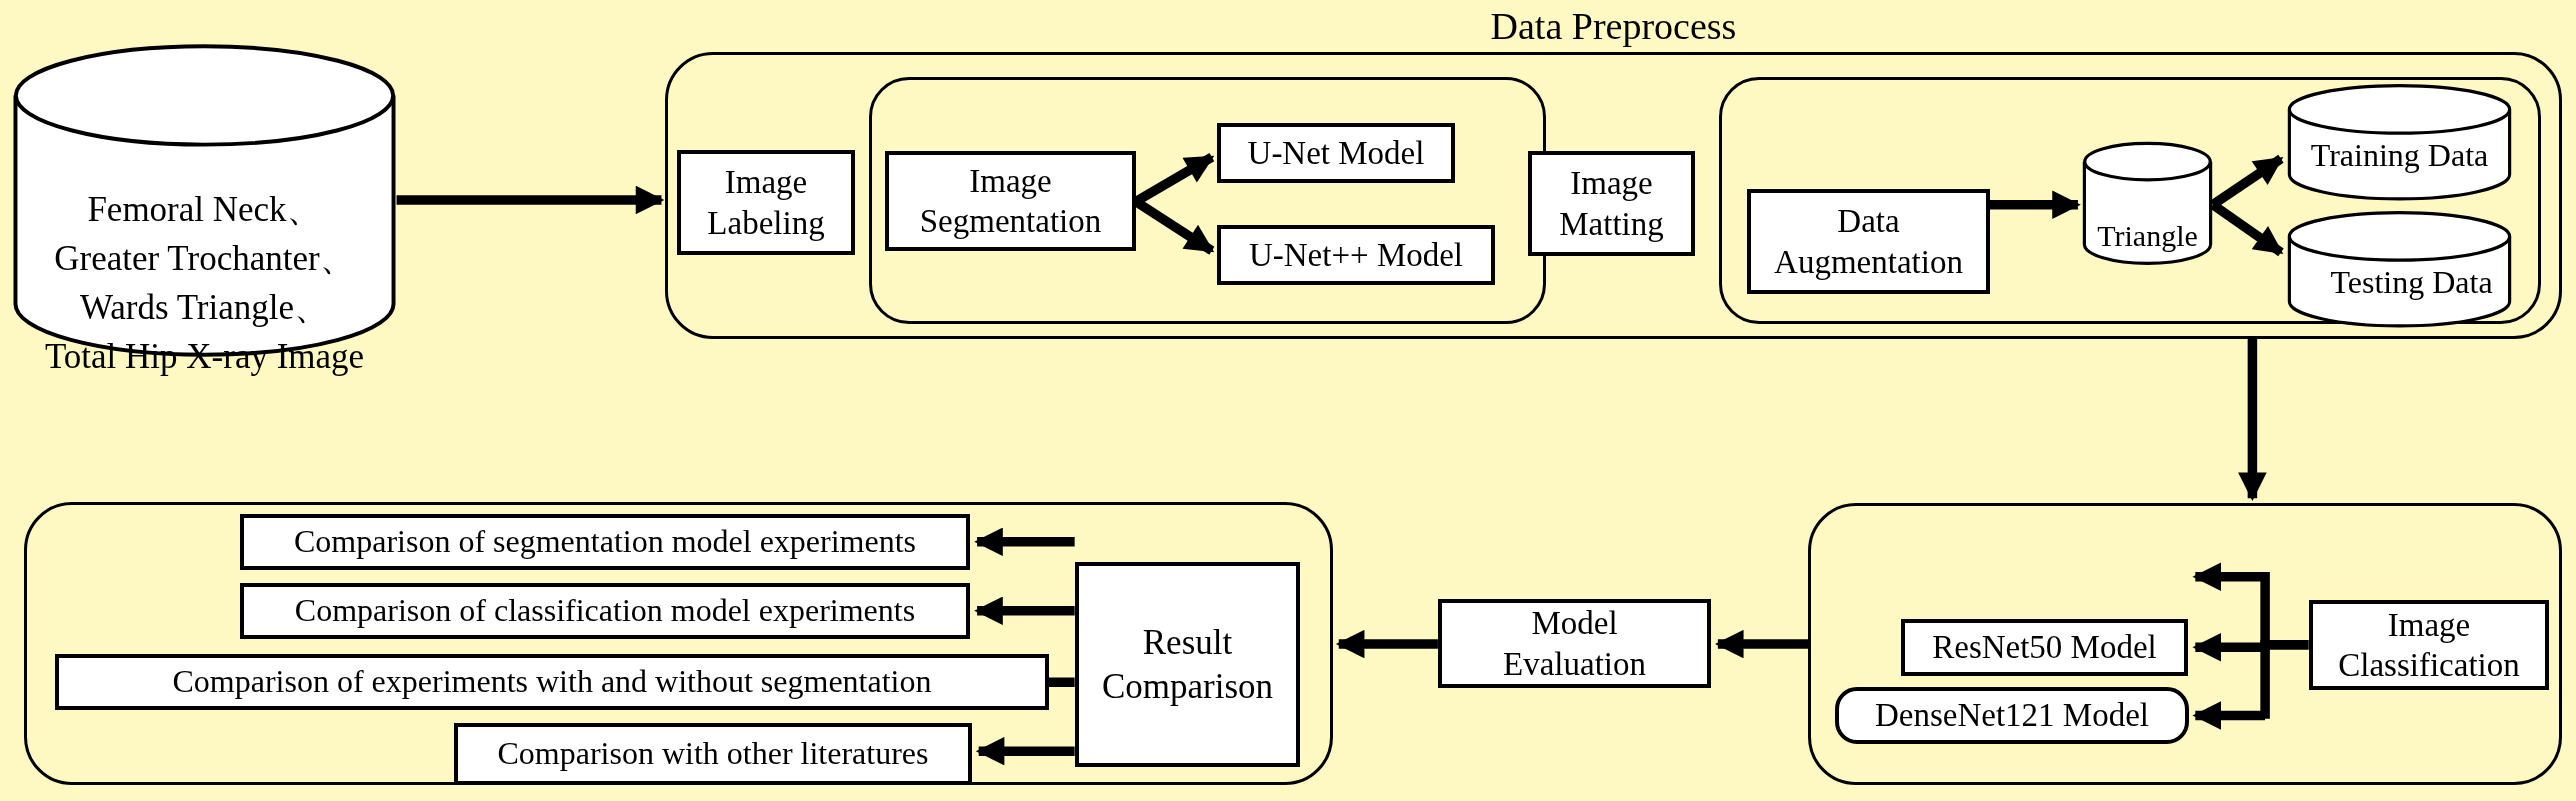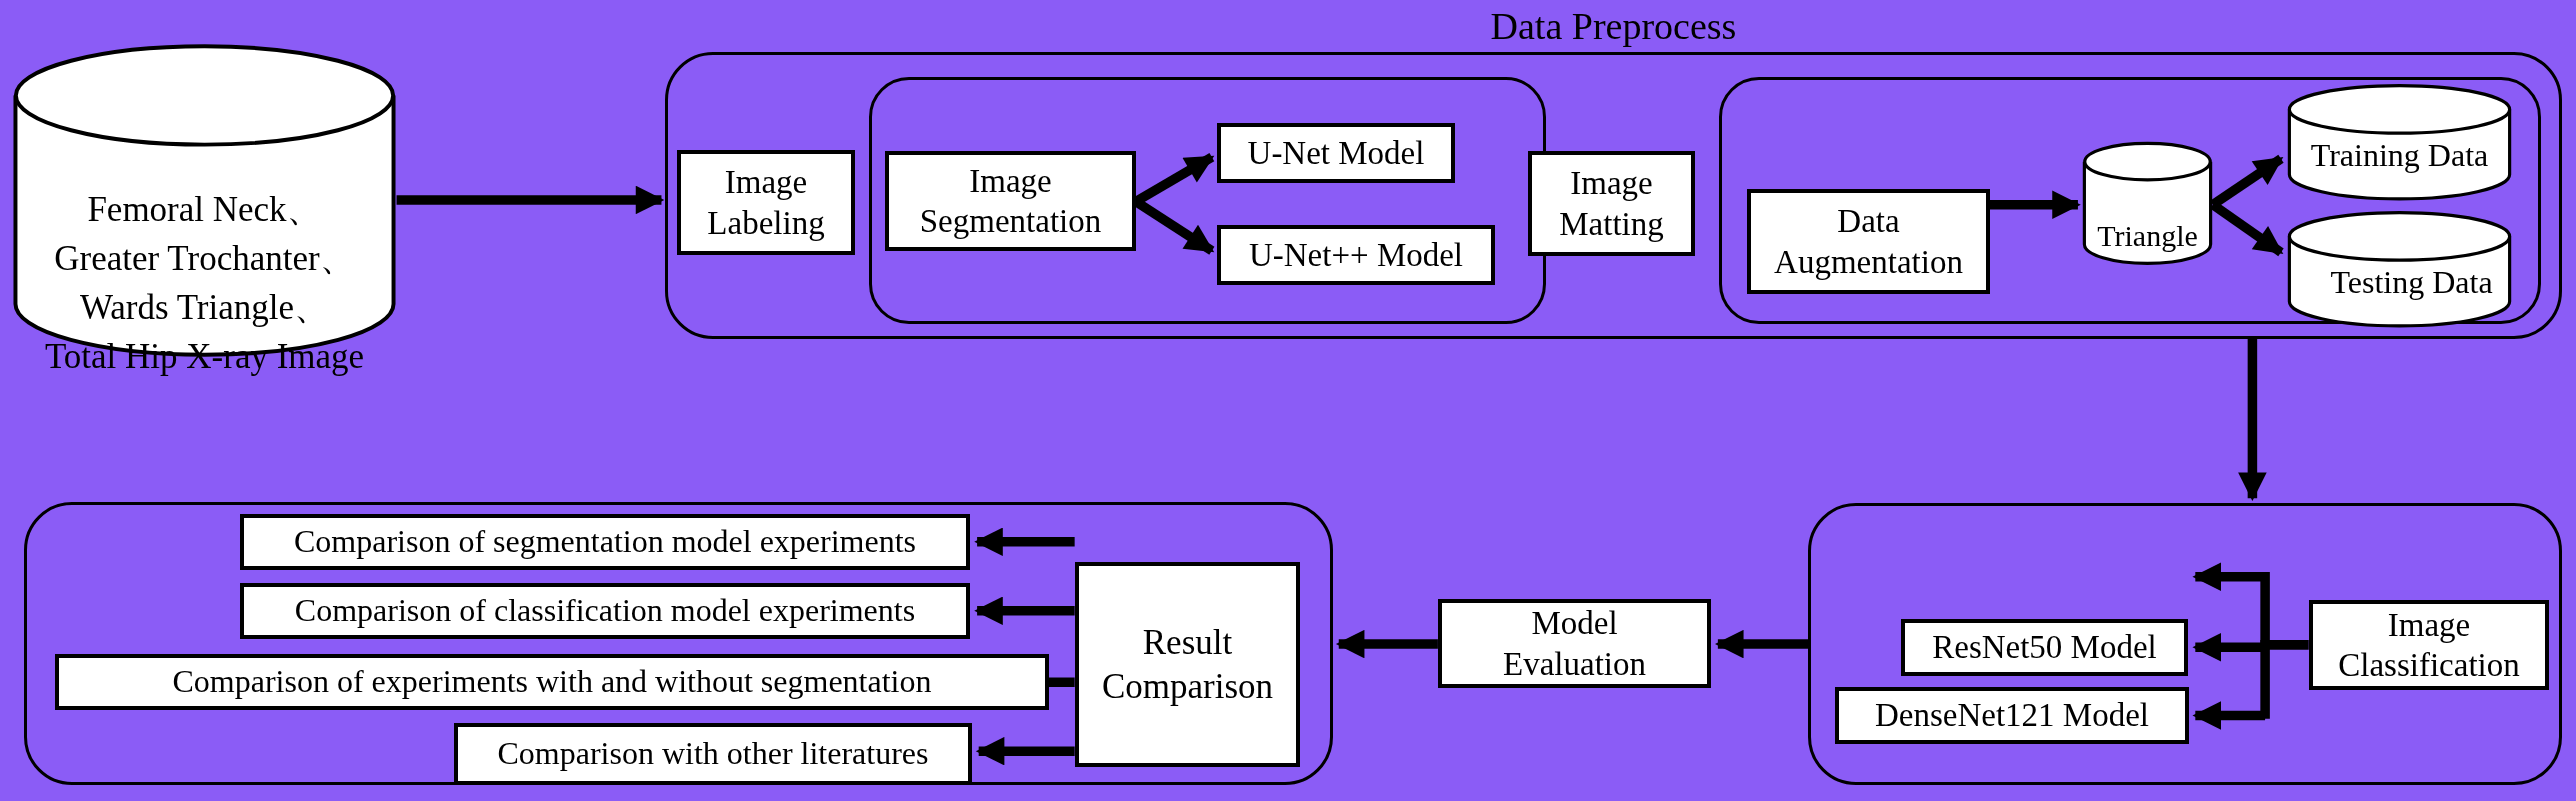--- a/index.html
+++ b/index.html
@@ -2,21 +2,21 @@
 <html style="font-size:12.7px"><head>
 <meta charset="utf-8">
 <style>
   * { box-sizing: border-box; margin: 0; padding: 0; }
   html, body { background: #ffffff; }
   body { font-family: "Liberation Serif", "DejaVu Serif", serif; color: #000; }
   #canvas {
     position: relative;
     width: 2576px;
     height: 802px;
-    background: #8b5cf6;
+    background: #fef9c3;
     overflow: hidden;
   }
   .container {
     position: absolute;
     border: 3.2px solid #000;
     background: transparent;
   }
   .r60 { border-radius: 48px; }
   .r50 { border-radius: 40px; }
   .box {
@@ -162,21 +162,21 @@
     <div class="lbl" style="top:54px; font-size:32px;">Testing Data</div>
   </div>
 
   <div class="container r60" style="left:1808px; top:503px; width:754px; height:282px;"></div>
 
 
   <div class="box box5" style="left:1901px; top:619px; width:287px; height:57px;">
     <div>ResNet50 Model</div>
   </div>
 
-  <div class="box box5" style="left:1835px; top:687px; width:354px; height:57px;">
+  <div class="box box5" style="left:1835px; top:687px; width:354px; height:57px;border-radius:22px;">
     <div>DenseNet121 Model</div>
   </div>
 
   <div class="box box5" style="left:2309px; top:600px; width:240px; height:90px;">
     <div>Image</div>
     <div>Classification</div>
   </div>
 
   <div class="box box5" style="left:1438px; top:599px; width:273px; height:89px;text-align:right;">
     <div>Model</div>

